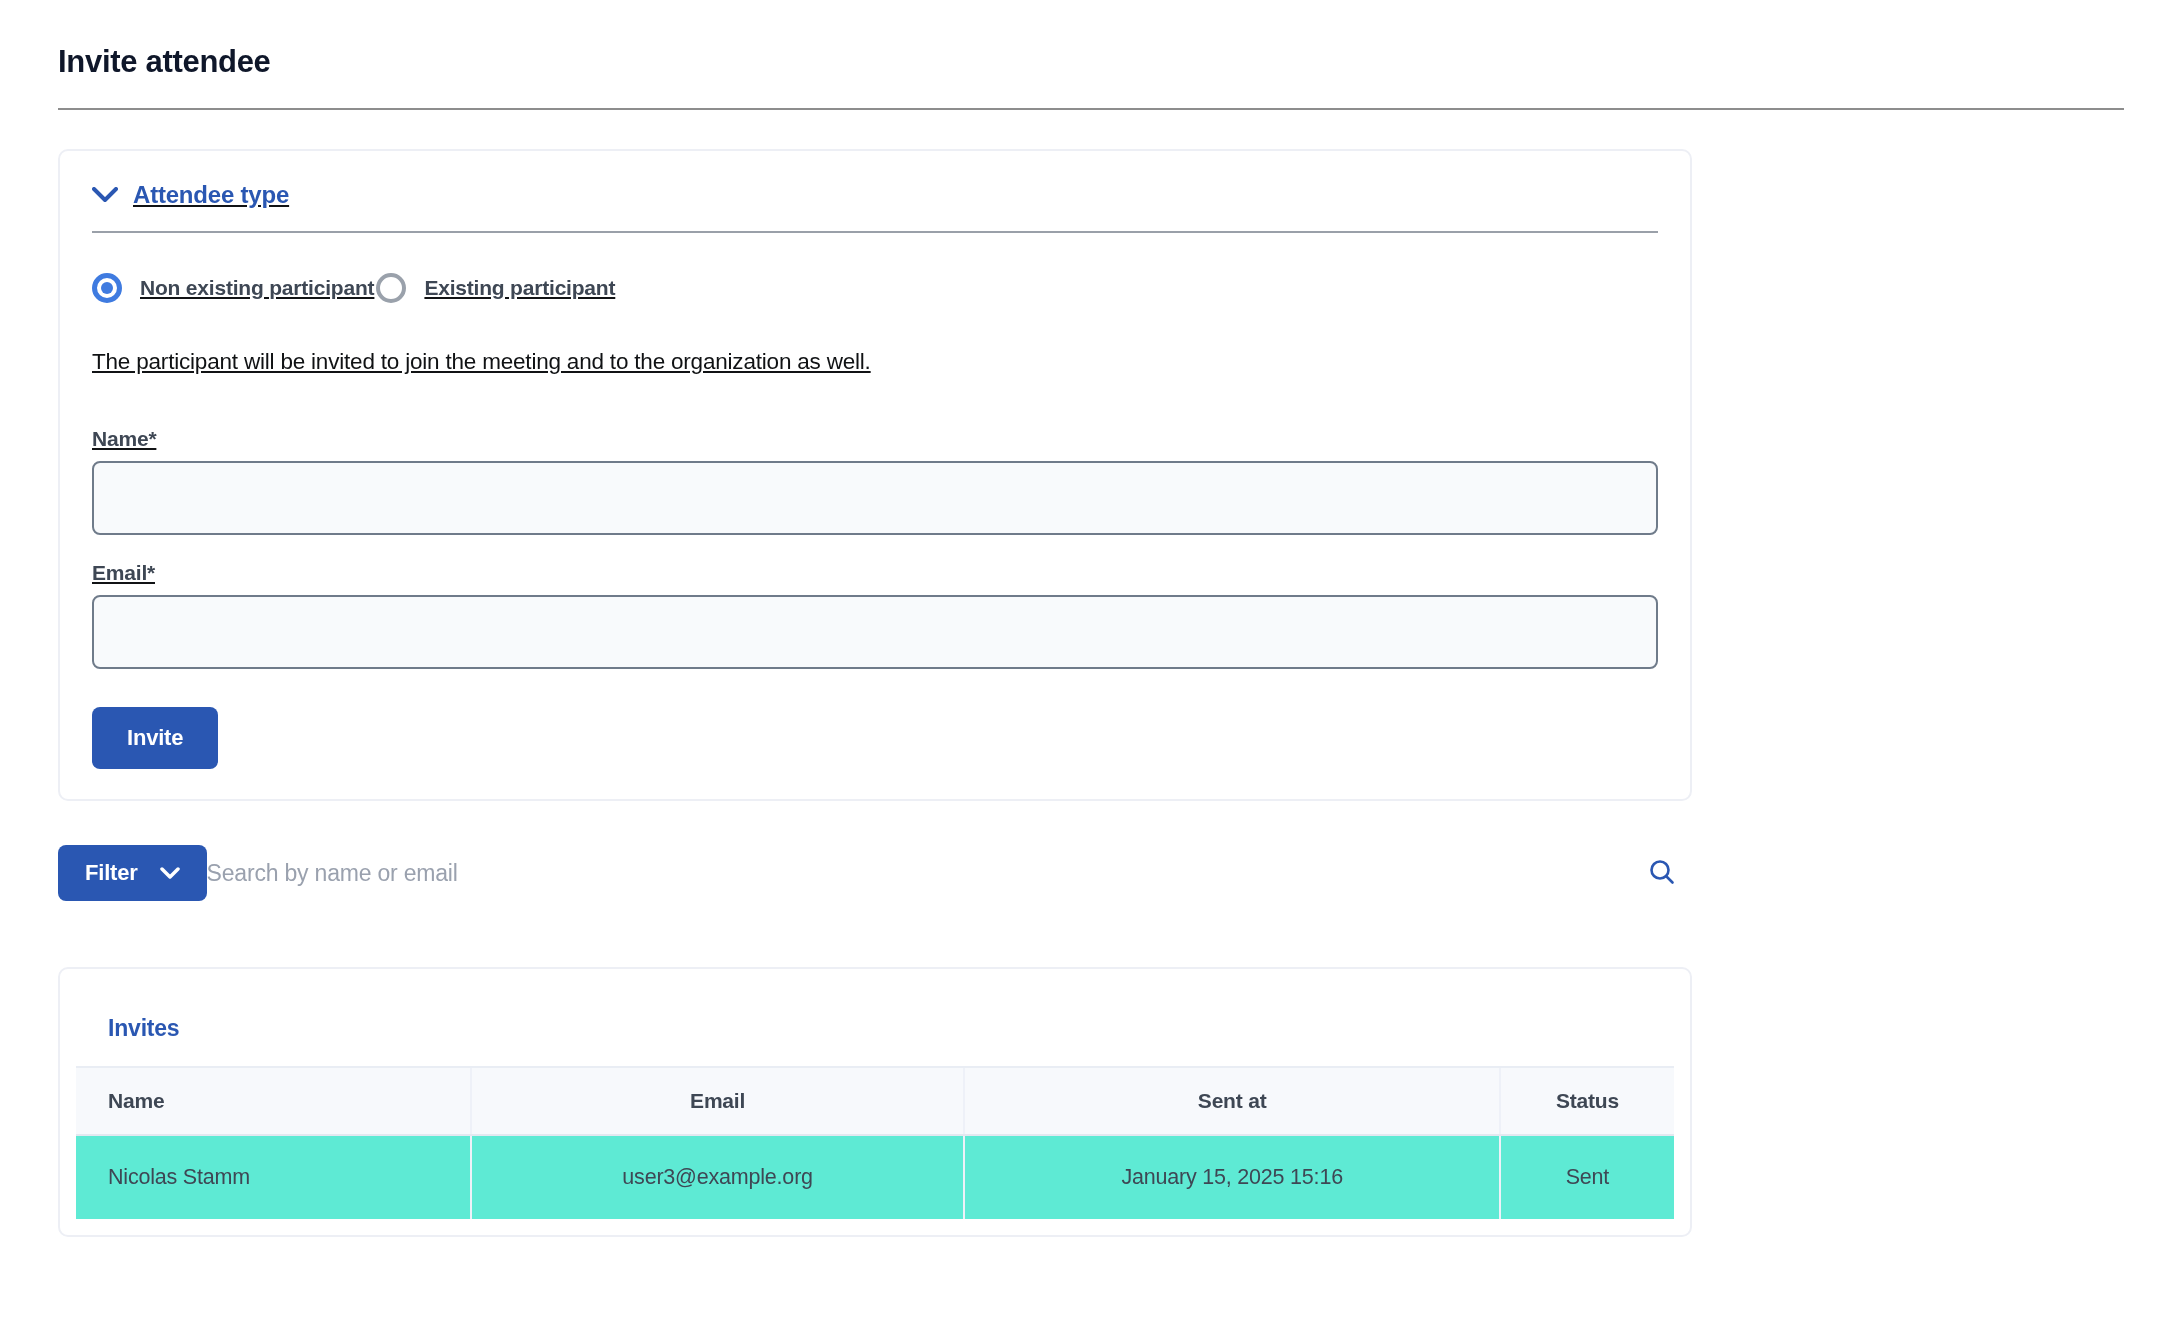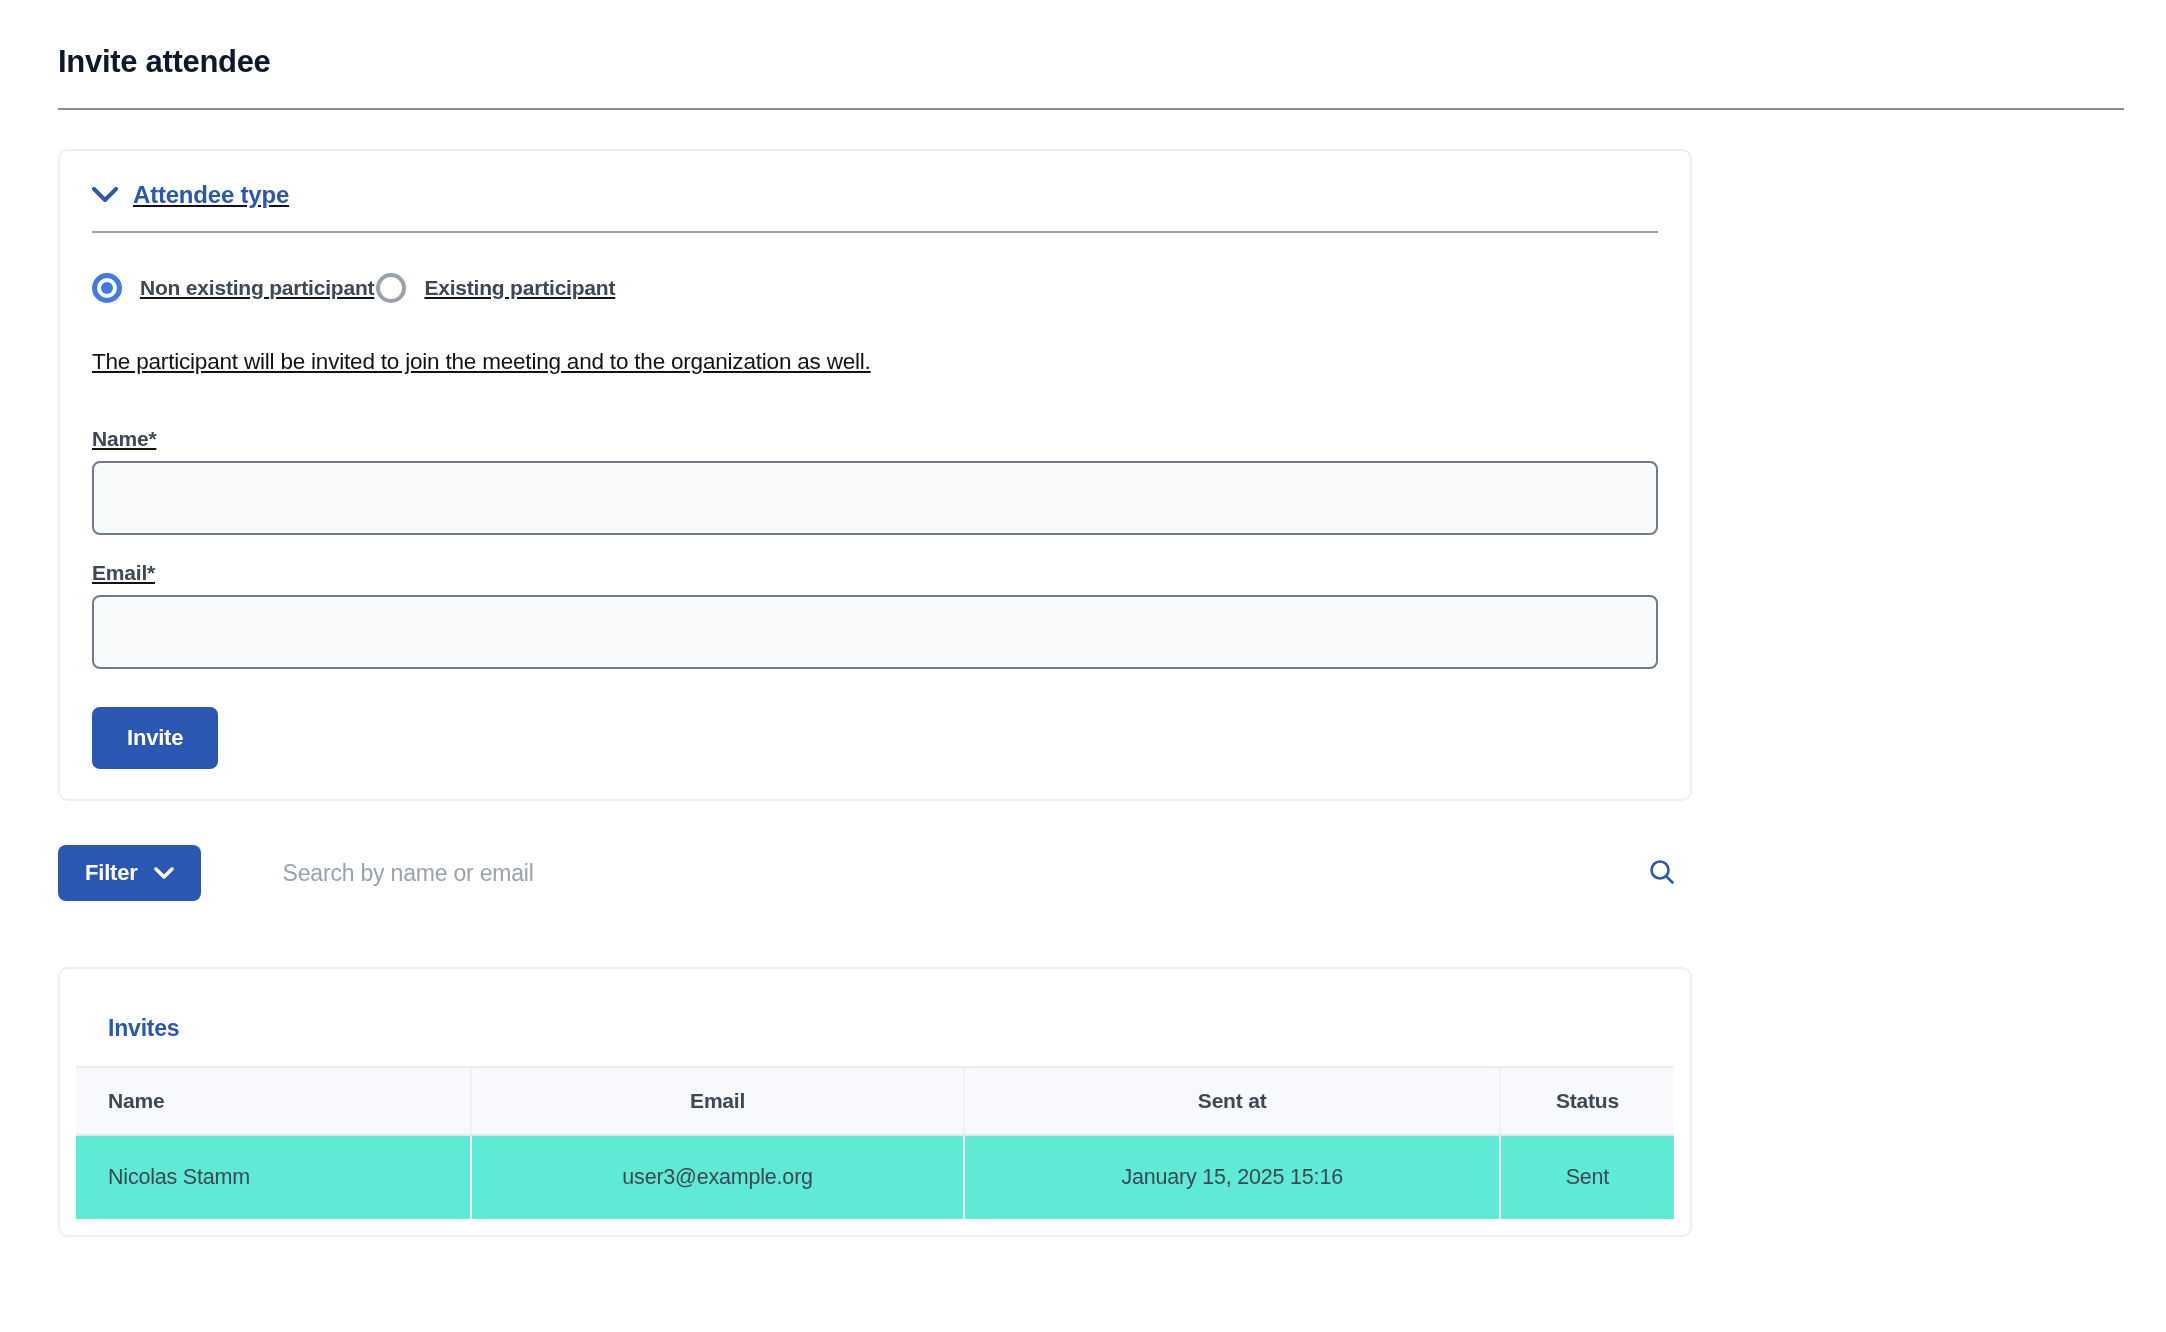--- a/index.html
+++ b/index.html
@@ -61,28 +61,28 @@
   .btn-primary {
     margin-top: 38px; height: 62px; padding: 0 35px;
     background: #2a57b2; color: #ffffff; border: none; border-radius: 8px;
     font-size: 22px; font-weight: 700; cursor: pointer; letter-spacing: -0.2px;
     font-family: "Liberation Sans", sans-serif;
   }
 
   
   .filter-bar { width: 1634px; margin-top: 44px; display: flex; align-items: center; }
   .filter-button {
-    height: 56px; padding: 0 27px; display: inline-flex; align-items: center; gap: 16px;
+    height: 56px; padding: 0 27px; display: inline-flex; align-items: center; gap: 22px;
     background: #2a57b2; color: #ffffff; border: none; border-radius: 8px;
     font-size: 22px; font-weight: 700; cursor: pointer; letter-spacing: -0.2px;
     font-family: "Liberation Sans", sans-serif;
   }
   .filter-chevron { width: 20px; height: 13px; display: inline-block; }
   .search-input {
-    flex: 1; margin-left: 82px; border: none; outline: none;
+    flex: 1; border: none; outline: none;
     font-size: 23px; color: #111315; background: transparent;
     font-family: "Liberation Sans", sans-serif; letter-spacing: -0.2px;
   }
   .search-input::placeholder { color: #9aa1ae; opacity: 1; }
   .search-icon { width: 32px; height: 32px; margin-right: 14px; flex: 0 0 auto; cursor: pointer; }
 
   
   .card.invites-card { margin-top: 66px; overflow: hidden; padding: 16px; }
   .invites-title { padding: 30px 32px 24px 32px; font-size: 23px; font-weight: 700; color: #2a57b2; letter-spacing: -0.2px; }
   table.invites-table { width: 100%; border-collapse: collapse; table-layout: fixed; }

